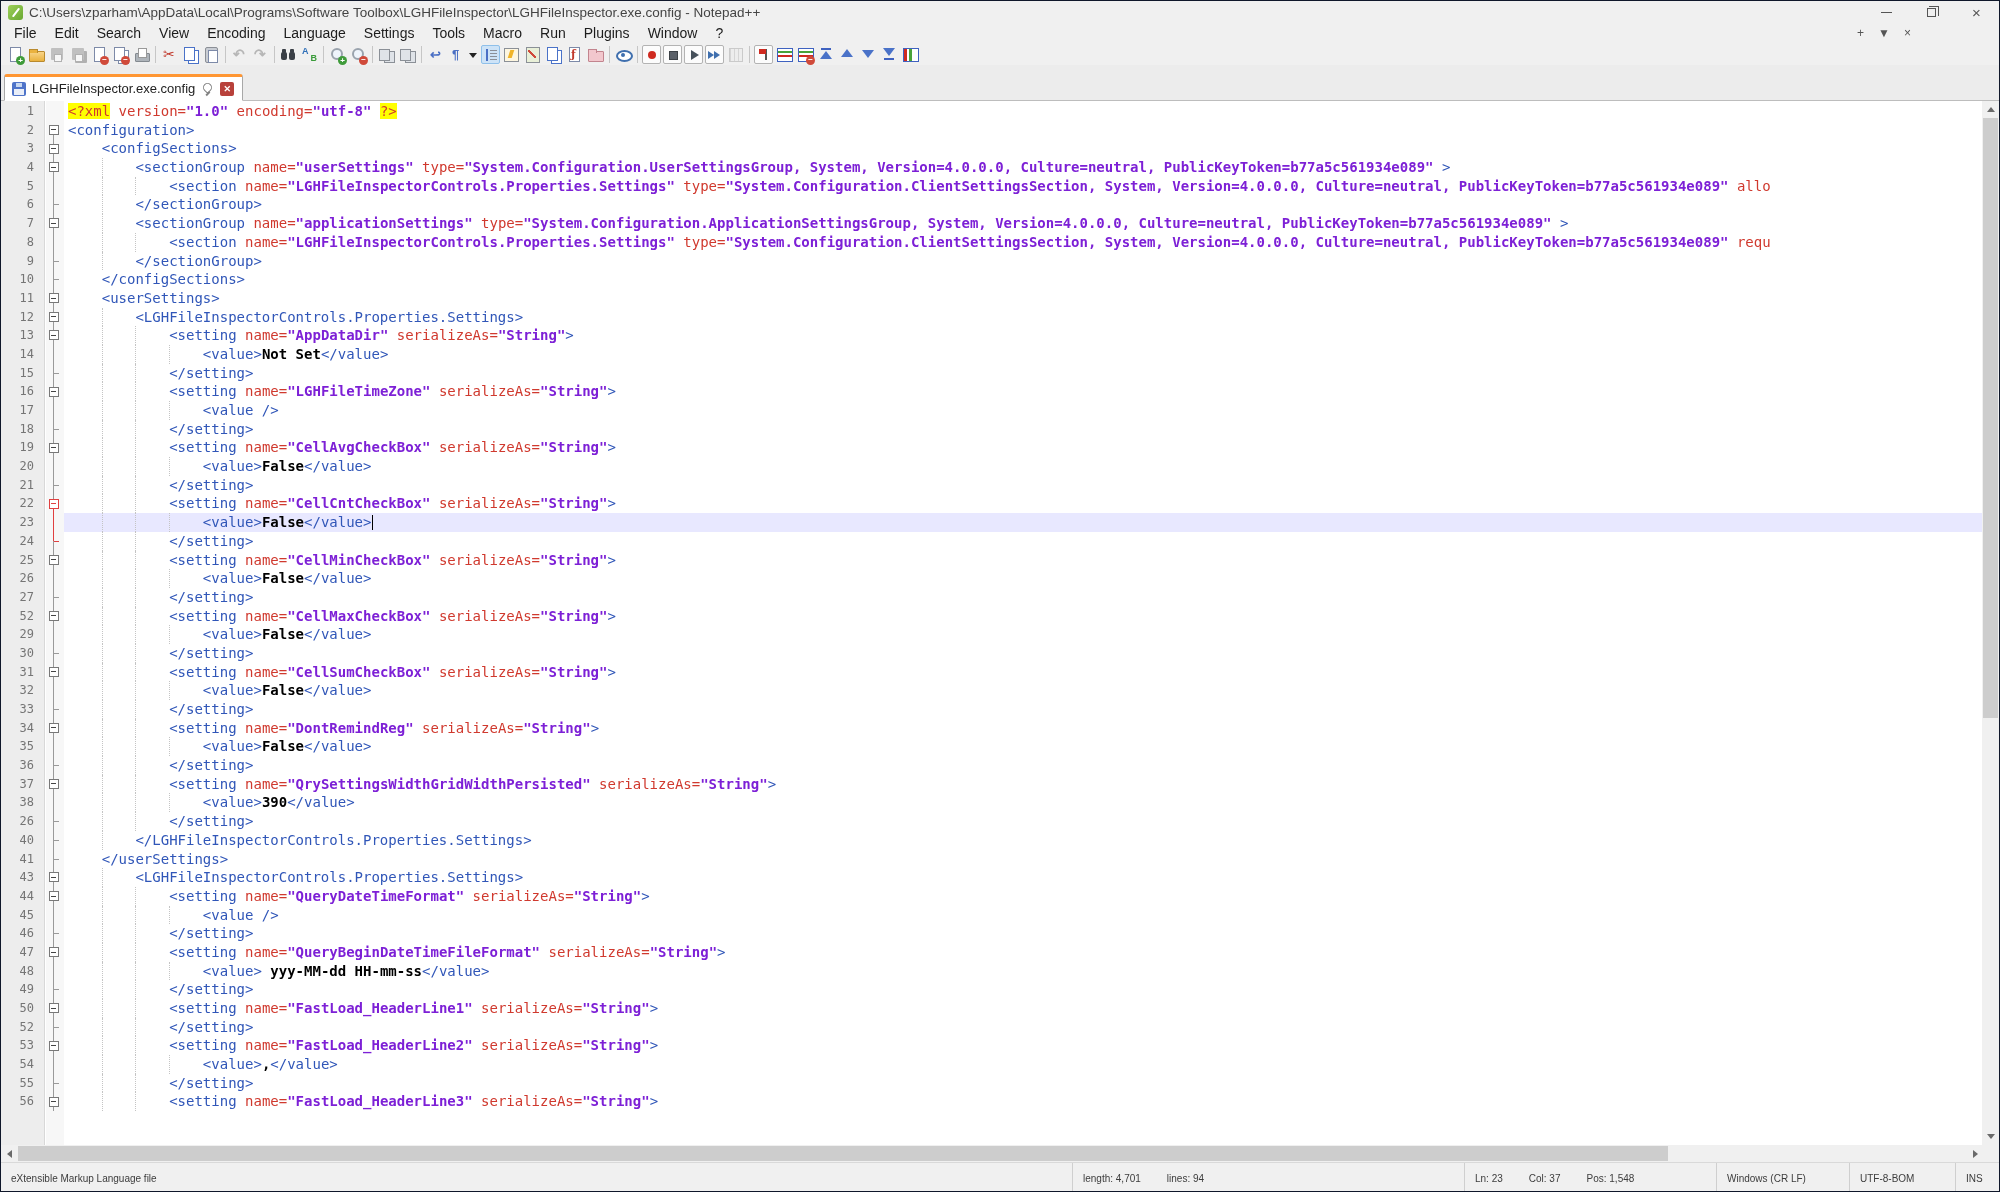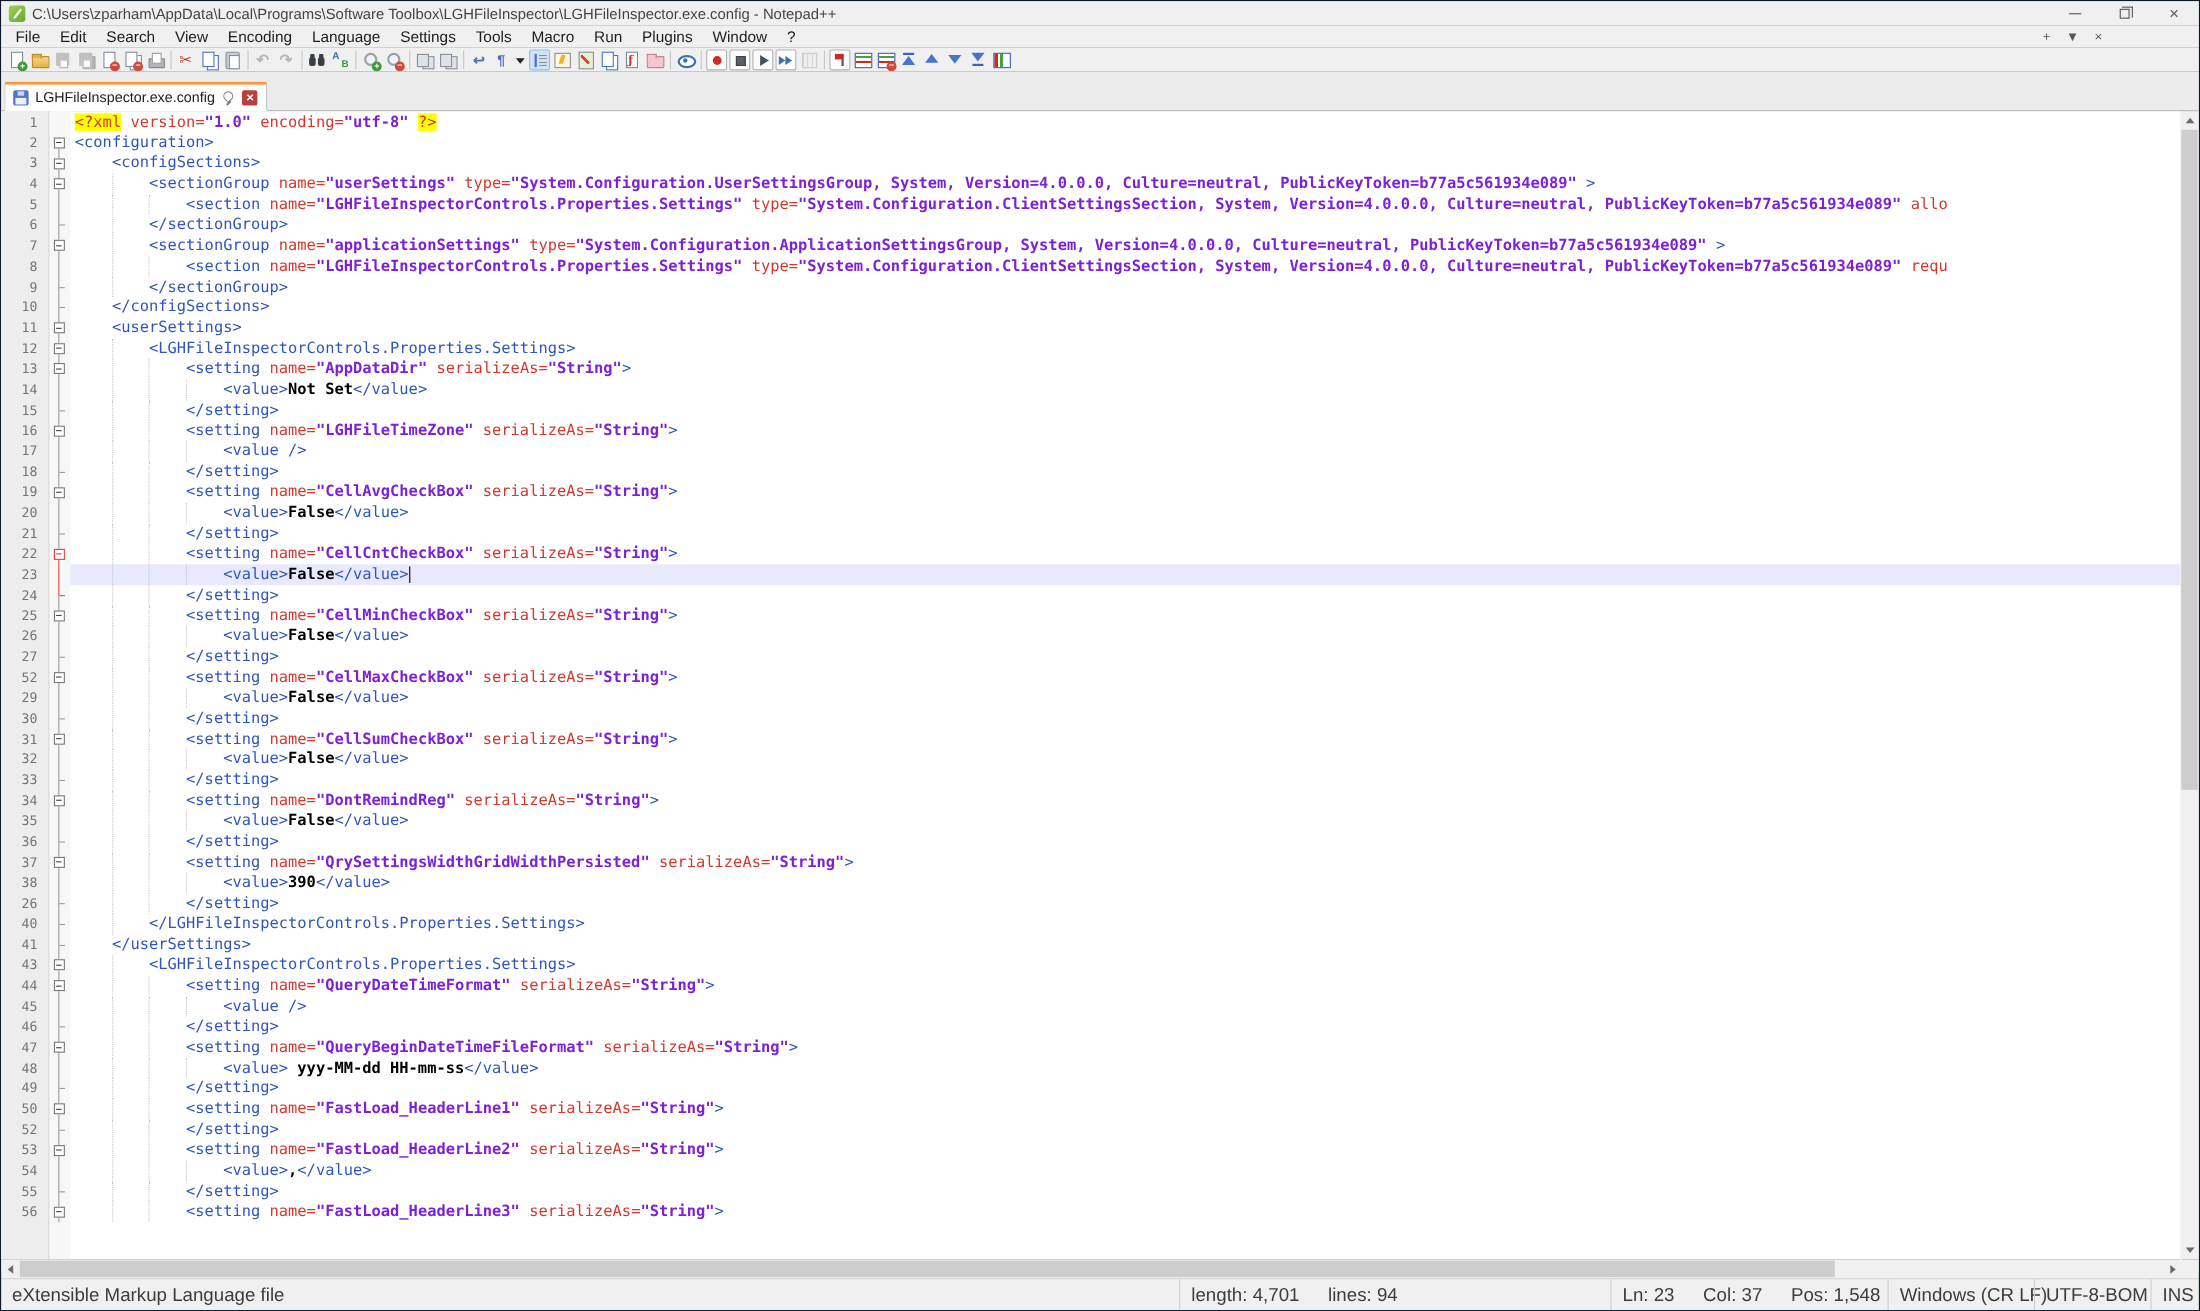--- a/index.html
+++ b/index.html
@@ -140,21 +140,21 @@
   .sarrow{position:absolute;width:17px;height:17px;display:flex;align-items:center;justify-content:center}
   .tri{width:0;height:0;border:4px solid transparent}
   .tri.up{border-bottom:5px solid #6a6a6a;border-top:none}
   .tri.down{border-top:5px solid #6a6a6a;border-bottom:none}
   .tri.left{border-right:5px solid #6a6a6a;border-left:none}
   .tri.right{border-left:5px solid #6a6a6a;border-right:none}
   .corner{position:absolute;right:0;top:1144px;width:17px;height:17px;background:#f0f0f0}
 
   
   .statusbar{position:absolute;left:0;right:0;top:1161px;height:31px;background:#f0f0f0;border-top:1px solid #d9d9d9;
-    display:flex;align-items:flex-end;font-size:17px;color:#3c3c3c}
+    display:flex;align-items:flex-end;font-size:10px;color:#3c3c3c}
   .ssec{height:100%;display:flex;align-items:center;padding-left:10px;border-left:1px solid #cfcfcf;gap:26px;white-space:nowrap}
   .ssec.first{border-left:none;flex:1}
   .w-size{width:392px}.w-pos{width:252px}.w-eol{width:133px}.w-enc{width:106px}.w-ins{width:44px}
 </style>
 </head>
 <body>
 
 <div class="window">
 
   <div class="titlebar">

